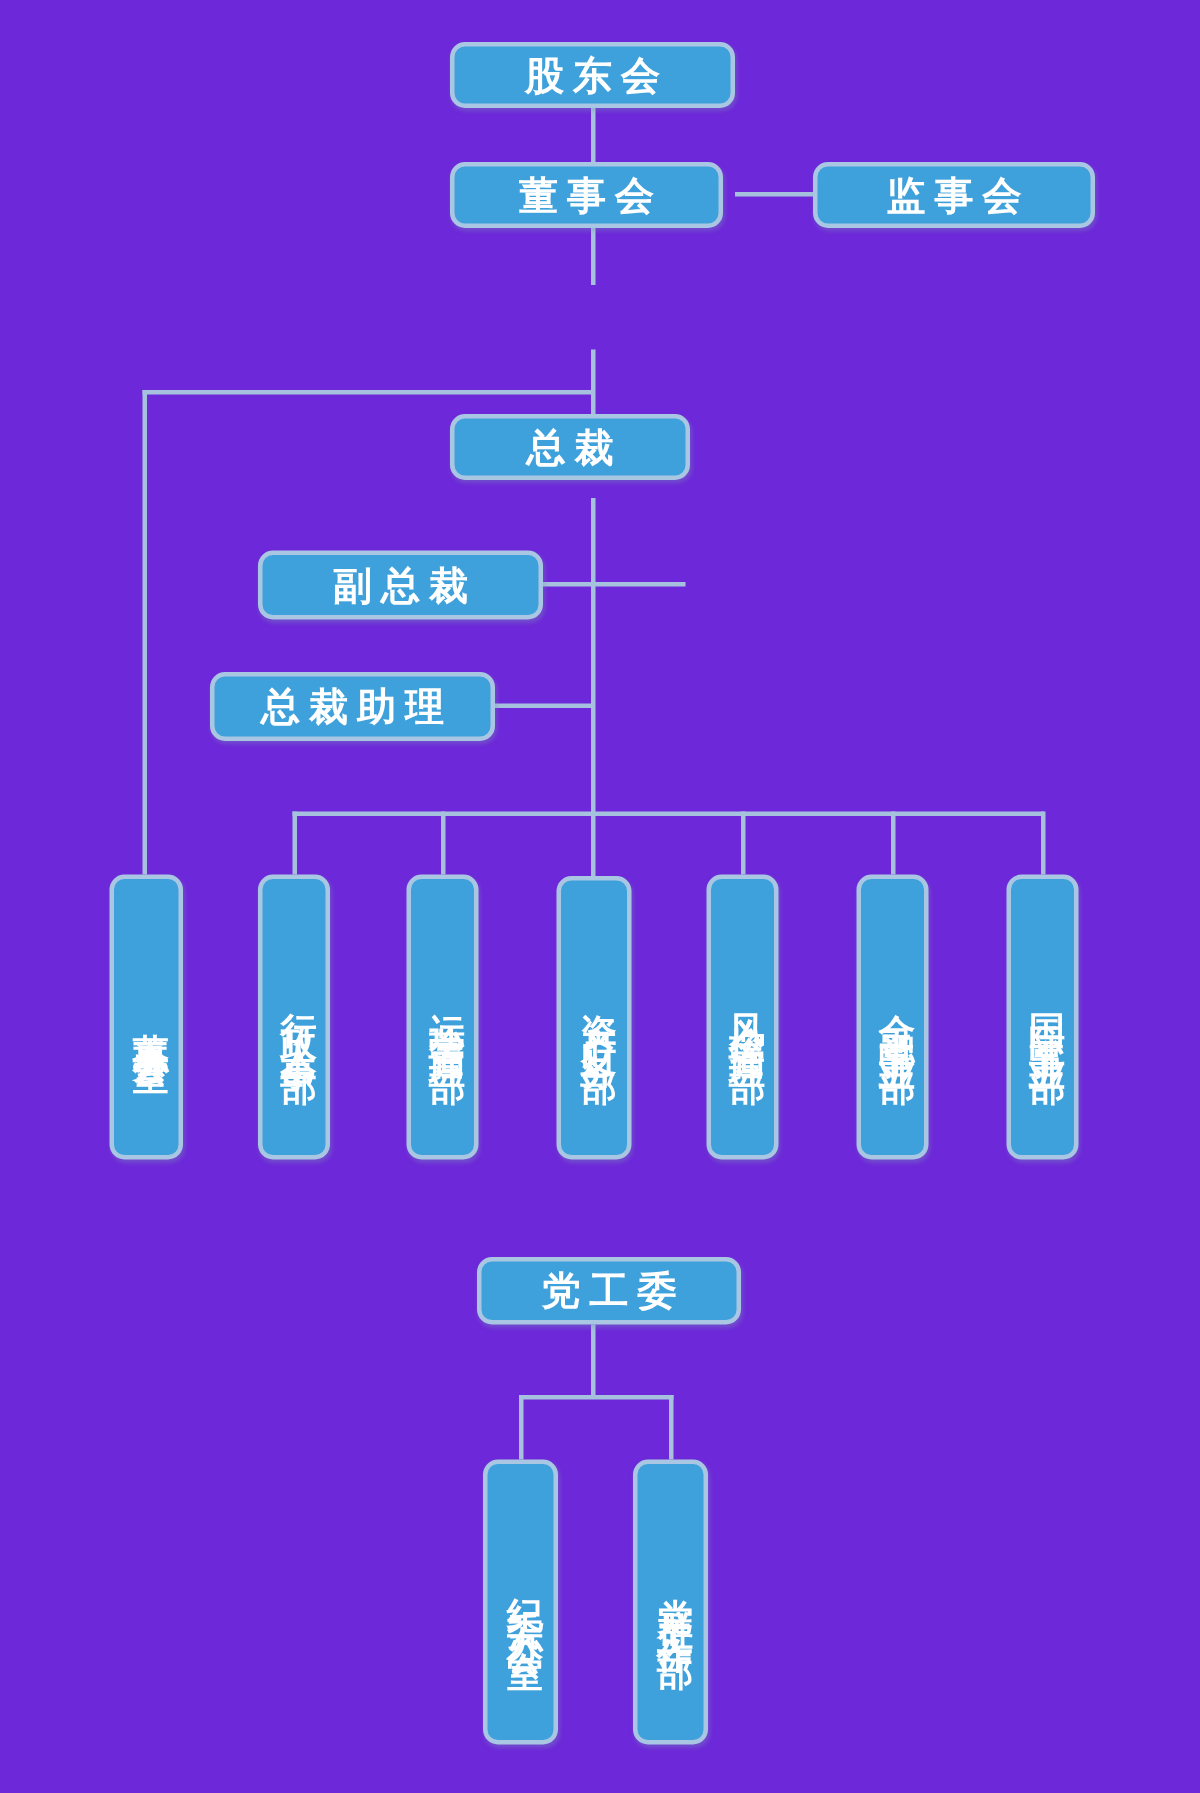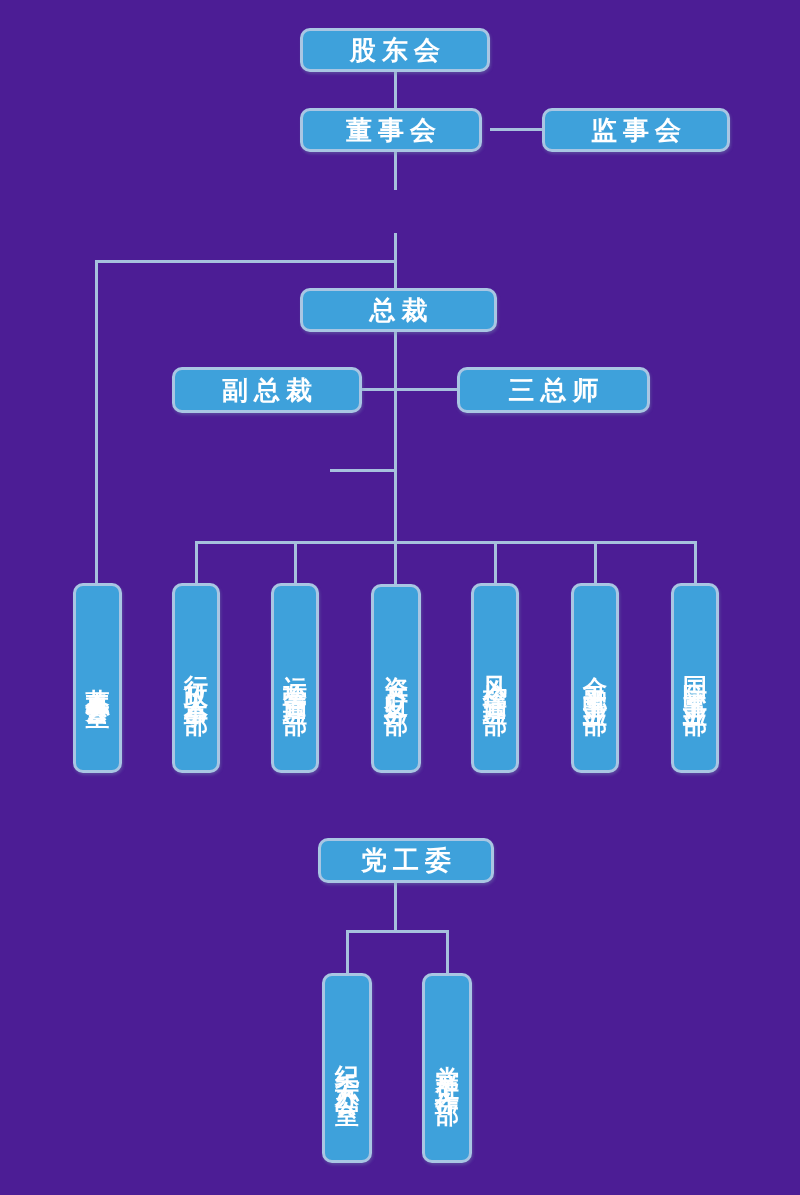--- a/index.html
+++ b/index.html
@@ -3,22 +3,23 @@
 <meta charset="utf-8">
 <style>
   * { margin: 0; padding: 0; box-sizing: border-box; }
   html, body { background: #ffffff; }
   body { font-family: "Liberation Sans", "DejaVu Sans", sans-serif; }
 
   .canvas {
     position: relative;
     width: 800px;
     height: 1195px;
-    background: #4c1d95;
+    background: #6d28d9;
     overflow: hidden;
+    font-family: Liberation Mono, monospace;
   }
 
   
   .line {
     position: absolute;
     background: var(--line-color, #a6c1dd);
     z-index: 1;
   }
   .lv { width: 3px; }
   .lh { height: 3px; }
@@ -50,21 +51,21 @@
     letter-spacing: 9px;
     text-indent: 0;
   }
   .node.vert.chars6 .lbl { letter-spacing: 3px; }
 
   
   .n0  { left: 300px; top: 28px;  width: 190px; height: 44px; }
   .n1  { left: 300px; top: 108px; width: 182px; height: 44px; }
   .n2  { left: 542px; top: 108px; width: 188px; height: 44px; align-items: center; }
   .n3  { left: 300px; top: 190px; width: 190px; height: 43px; }
-  .n4  { left: 300px; top: 288px; width: 197px; height: 44px; }
+  .n4  { left: 300px; top: 276px; width: 160px; height: 44px; }
   .n5  { left: 140px; top: 367px; width: 190px; height: 46px; margin-left: 32px; }
   .n6  { left: 457px; top: 367px; width: 193px; height: 46px; }
   .n7  { left: 140px; top: 448px; width: 190px; height: 46px; }
   .n8  { left: 73px;  top: 583px; width: 49px;  height: 190px; }
   .n9  { left: 172px; top: 583px; width: 48px;  height: 190px; }
   .n10 { left: 271px; top: 583px; width: 48px;  height: 190px; }
   .n11 { left: 371px; top: 584px; width: 50px;  height: 189px; }
   .n12 { left: 471px; top: 583px; width: 48px;  height: 190px; }
   .n13 { left: 571px; top: 583px; width: 48px;  height: 190px; }
   .n14 { left: 671px; top: 583px; width: 48px;  height: 190px; }
@@ -128,22 +129,22 @@
   </div>
   <div class="node n2">
     <span class="lbl">监事会</span>
   </div>
   <div class="node n4">
     <span class="lbl">总裁</span>
   </div>
   <div class="node n5">
     <span class="lbl">副总裁</span>
   </div>
-  <div class="node n6">
-    <span class="lbl">三总师</span>
+  <div class="node n7">
+    <span class="lbl">总裁助理</span>
   </div>
   <div class="node vert chars6 n8">
     <span class="lbl">董事会办公室</span>
   </div>
   <div class="node vert n9">
     <span class="lbl">行政人事部</span>
   </div>
   <div class="node vert n10">
     <span class="lbl">运营管理部</span>
   </div>

